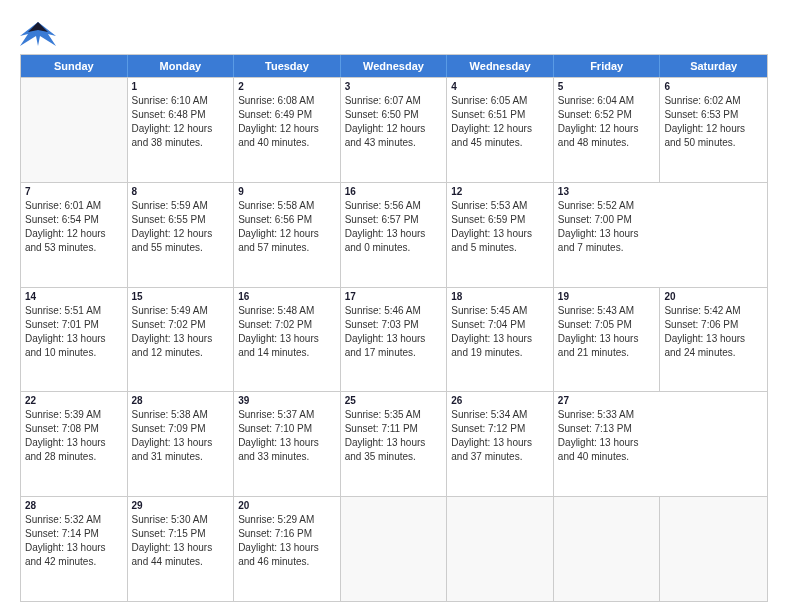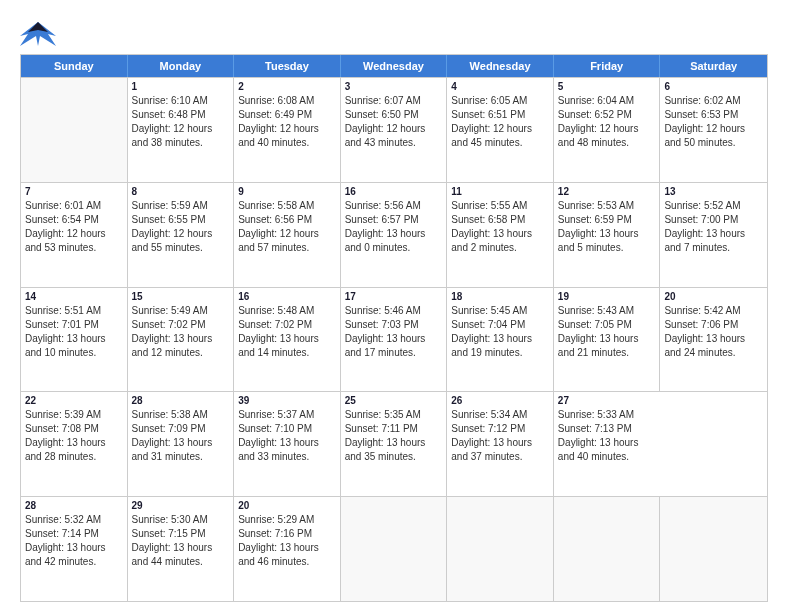--- a/index.html
+++ b/index.html
@@ -181,24 +181,20 @@
           </div>
           <div class="cal-cell">
             <div class="day-num">9</div>
             <div class="sun-info">Sunrise: 5:58 AM<br>Sunset: 6:56 PM<br>Daylight: 12 hours and 57 minutes.</div>
           </div>
           <div class="cal-cell">
             <div class="day-num">16</div>
             <div class="sun-info">Sunrise: 5:56 AM<br>Sunset: 6:57 PM<br>Daylight: 13 hours and 0 minutes.</div>
           </div>
           <div class="cal-cell">
-            <div class="day-num">11</div>
-            <div class="sun-info">Sunrise: 5:55 AM<br>Sunset: 6:58 PM<br>Daylight: 13 hours and 2 minutes.</div>
-          </div>
-          <div class="cal-cell">
             <div class="day-num">12</div>
             <div class="sun-info">Sunrise: 5:53 AM<br>Sunset: 6:59 PM<br>Daylight: 13 hours and 5 minutes.</div>
           </div>
           <div class="cal-cell">
             <div class="day-num">13</div>
             <div class="sun-info">Sunrise: 5:52 AM<br>Sunset: 7:00 PM<br>Daylight: 13 hours and 7 minutes.</div>
           </div>
         </div>
         <div class="cal-row">
           <div class="cal-cell">

